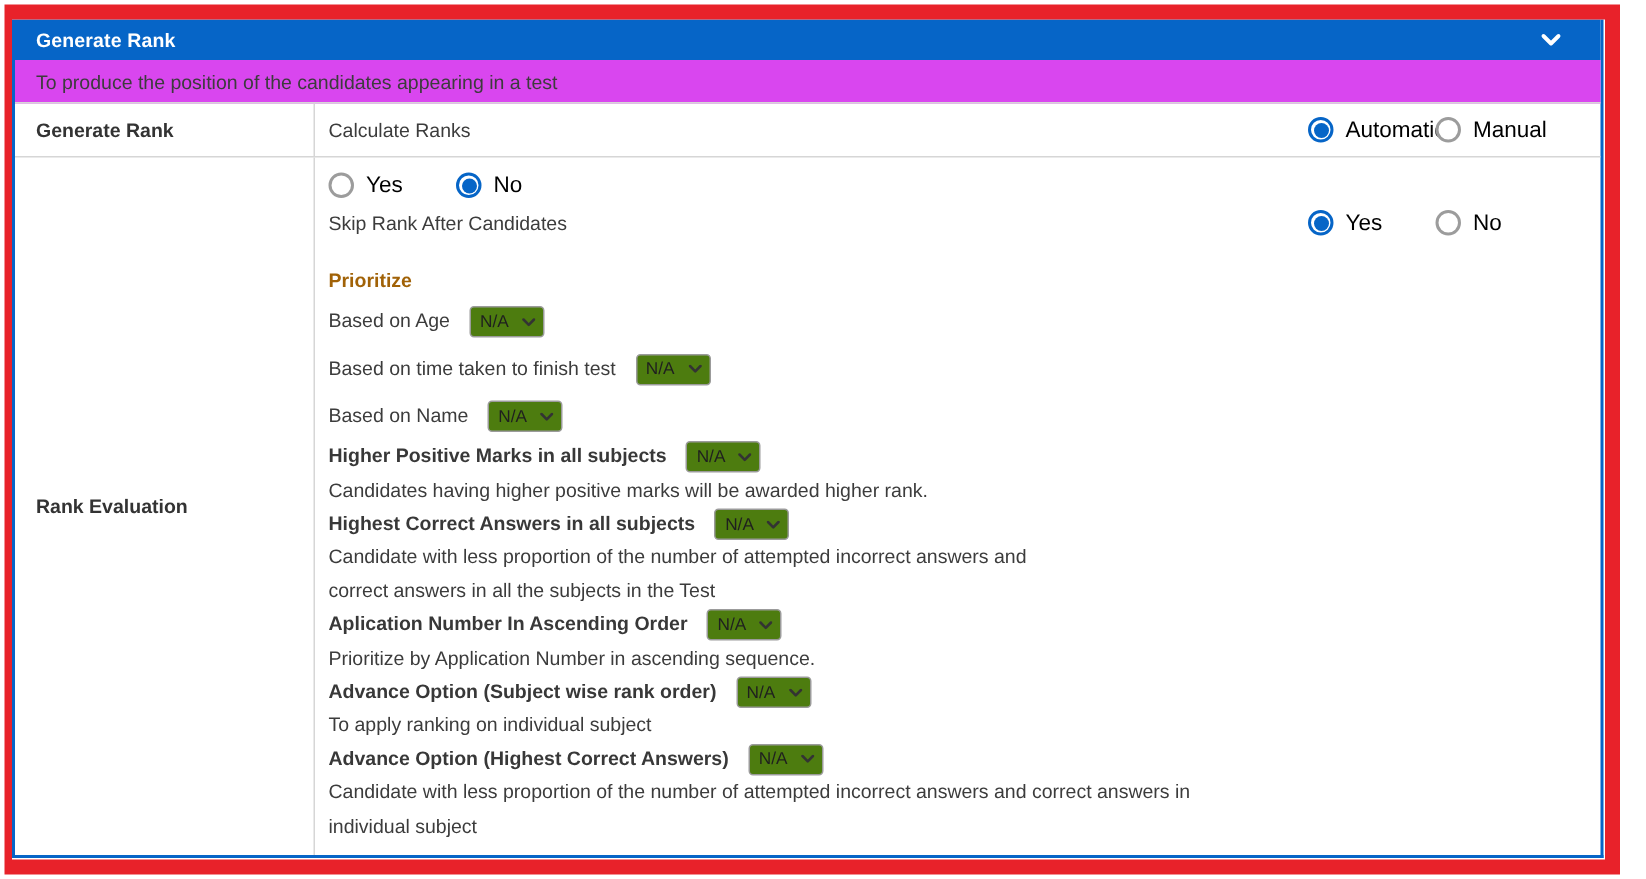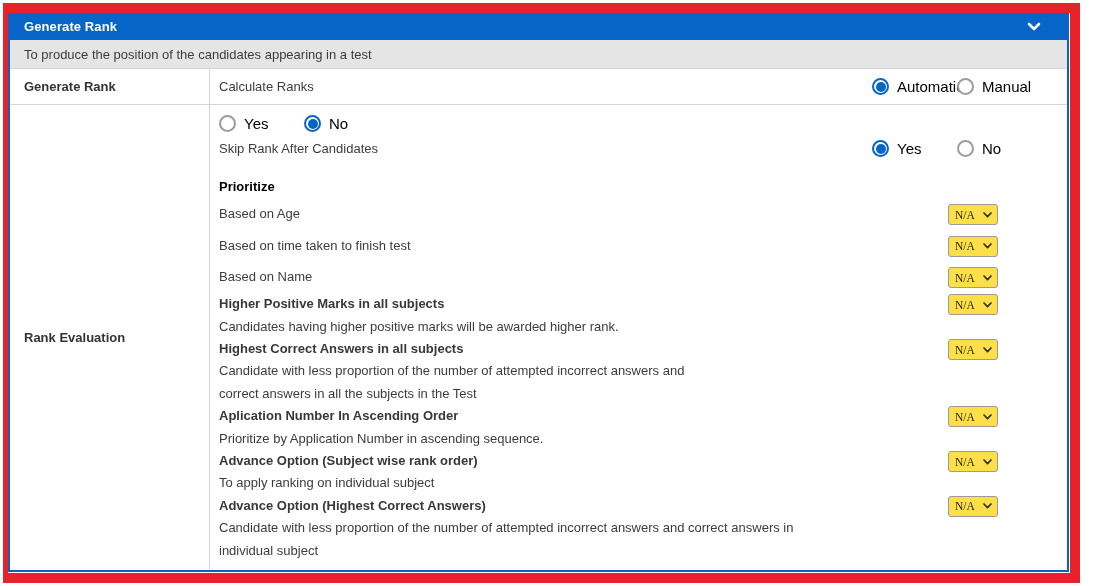--- a/index.html
+++ b/index.html
@@ -21,21 +21,21 @@
     display:flex; flex-direction:column;
   }
   .panel-header {
     height:27px; background:#0665c7; color:#ffffff; flex:0 0 27px;
     display:flex; align-items:center; justify-content:space-between;
     padding:0 26px 0 14px; box-sizing:border-box;
   }
   .panel-title { font-size:13px; font-weight:bold; letter-spacing:.1px; }
   .hdr-chevron { display:flex; align-items:center; cursor:pointer; }
   .sub-header {
-    flex:0 0 29px; background:#e5e5e5; border-bottom:1px solid #d6d6d6;
+    flex:0 0 29px; background:#d946ef; border-bottom:1px solid #d6d6d6;
     display:flex; align-items:center; padding-left:14px; box-sizing:border-box;
     font-size:13px; color:#3c3c3c;
   }
   .grid-row { display:flex; box-sizing:border-box; }
   .row-1 { flex:0 0 36px; border-bottom:1px solid #d6d6d6; }
   .row-2 { flex:1 1 auto; }
   .cell-left {
     flex:0 0 200px; border-right:1px solid #d6d6d6; box-sizing:border-box;
     padding-left:14px; display:flex; font-weight:bold; font-size:13px; color:#333;
   }
@@ -59,33 +59,33 @@
   .radio.on { border-color:#0665c7; }
   .radio.on::after {
     content:""; position:absolute; left:1.5px; top:1.5px; right:1.5px; bottom:1.5px;
     background:#0665c7; border-radius:50%;
   }
   .radio-label { margin-left:8px; font-size:15px; color:#000000; white-space:nowrap; }
 
   .toggle-row { display:flex; align-items:center; justify-content:space-between; height:25px; }
   .toggle-label { font-size:13px; }
 
-  .prio-heading { margin-top:15px; line-height:22.4px; font-weight:bold; color:#000000; }
-
-  .item { display:flex; justify-content:space-between; align-items:flex-start; }
+  .prio-heading { margin-top:15px; line-height:22.4px; font-weight:bold; color:#a16207; }
+
+  .item { display:flex; align-items:flex-start;gap:13px; }
   .item.spaced { height:31.6px; align-items:center; }
   .item-title { line-height:22.4px; white-space:nowrap; }
   .item-title.bold { font-weight:bold; color:#383838; }
   .desc-line { line-height:22.4px; white-space:nowrap; }
 
   .select {
     width:50px; height:21px; box-sizing:border-box; flex:0 0 50px;
-    border:1px solid #9b9b9b; border-radius:3px; background:#fde047;
+    border:1px solid #9b9b9b; border-radius:3px; background:#4d7c0f;
     display:flex; align-items:center; justify-content:space-between;
-    padding:0 5px 0 6px; margin-right:69px; cursor:pointer;font-family:Liberation Serif, serif;
+    padding:0 5px 0 6px; margin-right:69px; cursor:pointer;
   }
   .select-value { font-size:11.5px; color:#1f1f1f; }
   .sel-chevron { display:flex; align-items:center; }
   .item .select { margin-top:1px; }
 </style>
 </head>
 <body>
 
 <div class="page">
   <div class="red-frame"></div>

